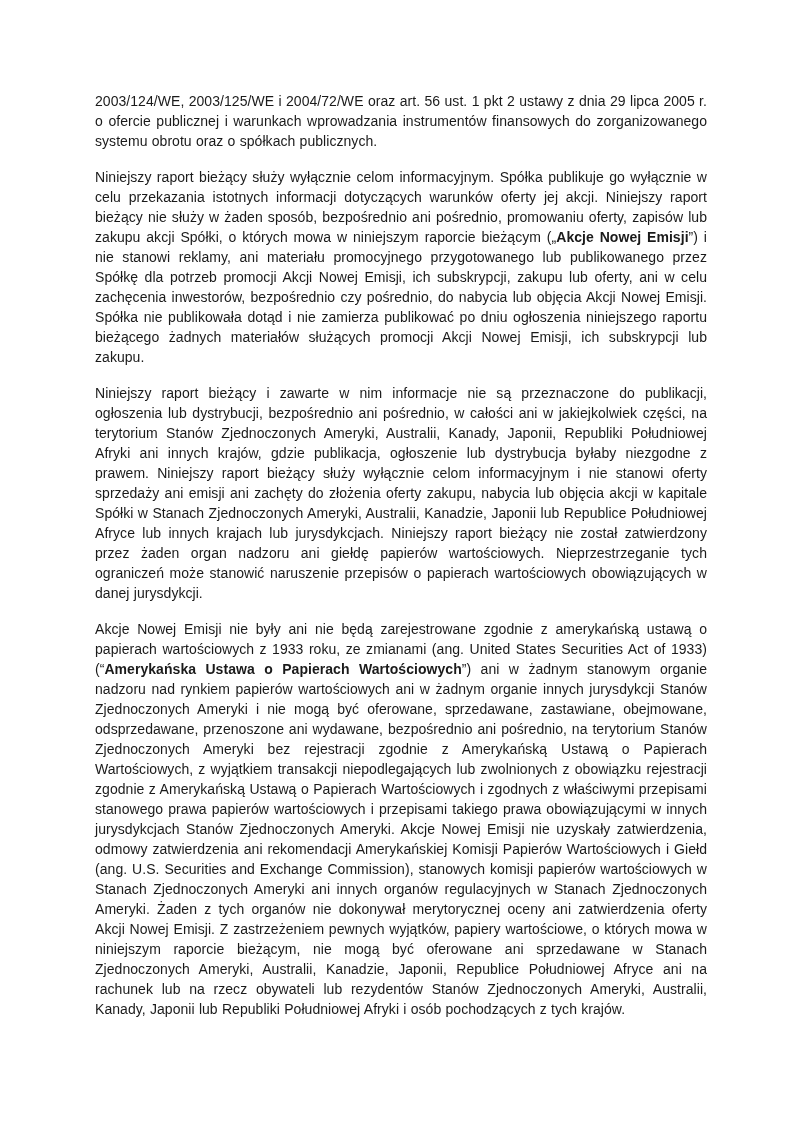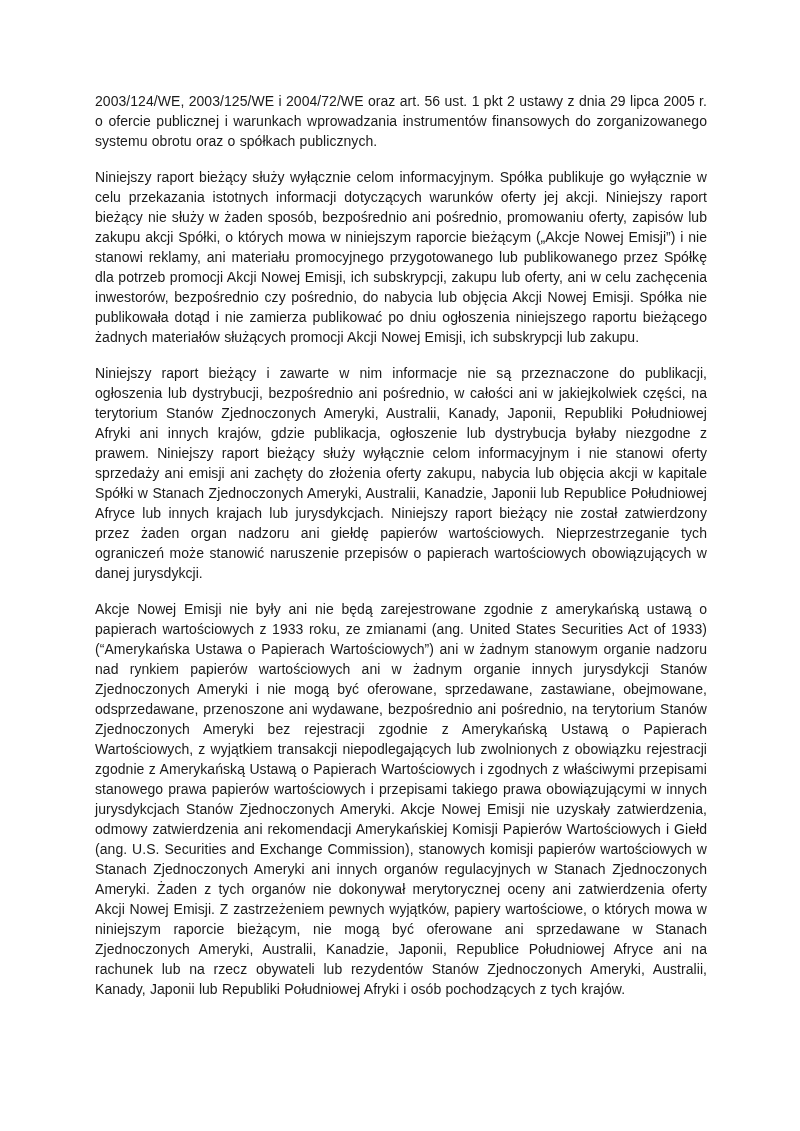--- a/index.html
+++ b/index.html
@@ -25,21 +25,21 @@
     margin: 0 0 16px 0;
     font-size: 14px;
     line-height: 20px;
     text-align: justify;
     text-justify: inter-word;
     letter-spacing: 0.05px;
     word-spacing: 0.3px;
     hyphens: none;
   }
   .run-normal { font-weight: normal; font-style: normal; }
-  .run-bold   { font-weight: normal;   font-style: normal; }
+  .run-bold   { font-weight: bold;   font-style: normal; }
   .run-italic { font-weight: normal; }
 </style>
 </head>
 <body>
 
 <div class="page">
 
   <p class="para"><span class="run-normal">2003/124/WE, 2003/125/WE i 2004/72/WE oraz art. 56 ust. 1 pkt 2 ustawy z dnia 29 lipca 2005 r. o ofercie publicznej i warunkach wprowadzania instrumentów finansowych do zorganizowanego systemu obrotu oraz o spółkach publicznych.</span></p>
 
   <p class="para"><span class="run-normal">Niniejszy raport bieżący służy wyłącznie celom informacyjnym. Spółka publikuje go wyłącznie w celu przekazania istotnych informacji dotyczących warunków oferty jej akcji. Niniejszy raport bieżący nie służy w żaden sposób, bezpośrednio ani pośrednio, promowaniu oferty, zapisów lub zakupu akcji Spółki, o których mowa w niniejszym raporcie bieżącym („</span><span class="run-bold">Akcje Nowej Emisji</span><span class="run-normal">”) i nie stanowi reklamy, ani materiału promocyjnego przygotowanego lub publikowanego przez Spółkę dla potrzeb promocji Akcji Nowej Emisji, ich subskrypcji, zakupu lub oferty, ani w celu zachęcenia inwestorów, bezpośrednio czy pośrednio, do nabycia lub objęcia Akcji Nowej Emisji. Spółka nie publikowała dotąd i nie zamierza publikować po dniu ogłoszenia niniejszego raportu bieżącego żadnych materiałów służących promocji Akcji Nowej Emisji, ich subskrypcji lub zakupu.</span></p>

